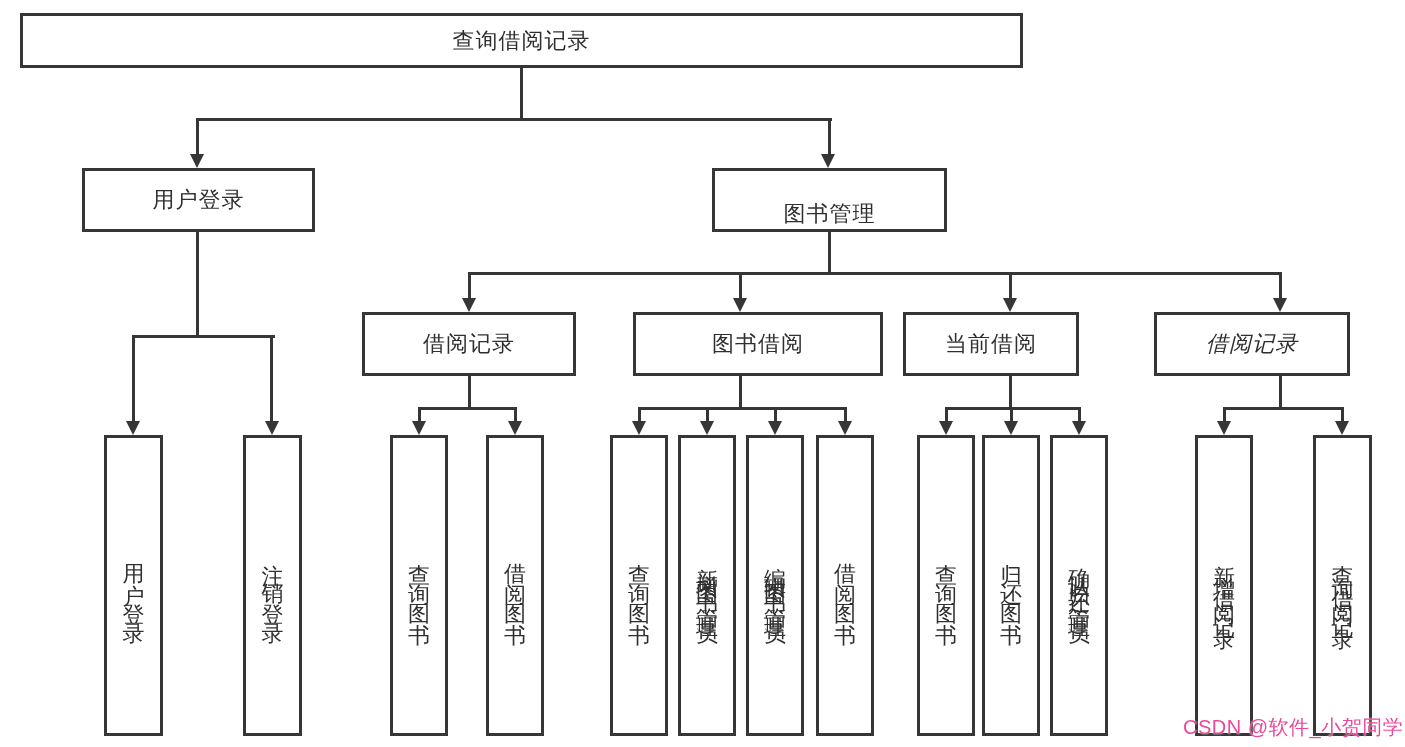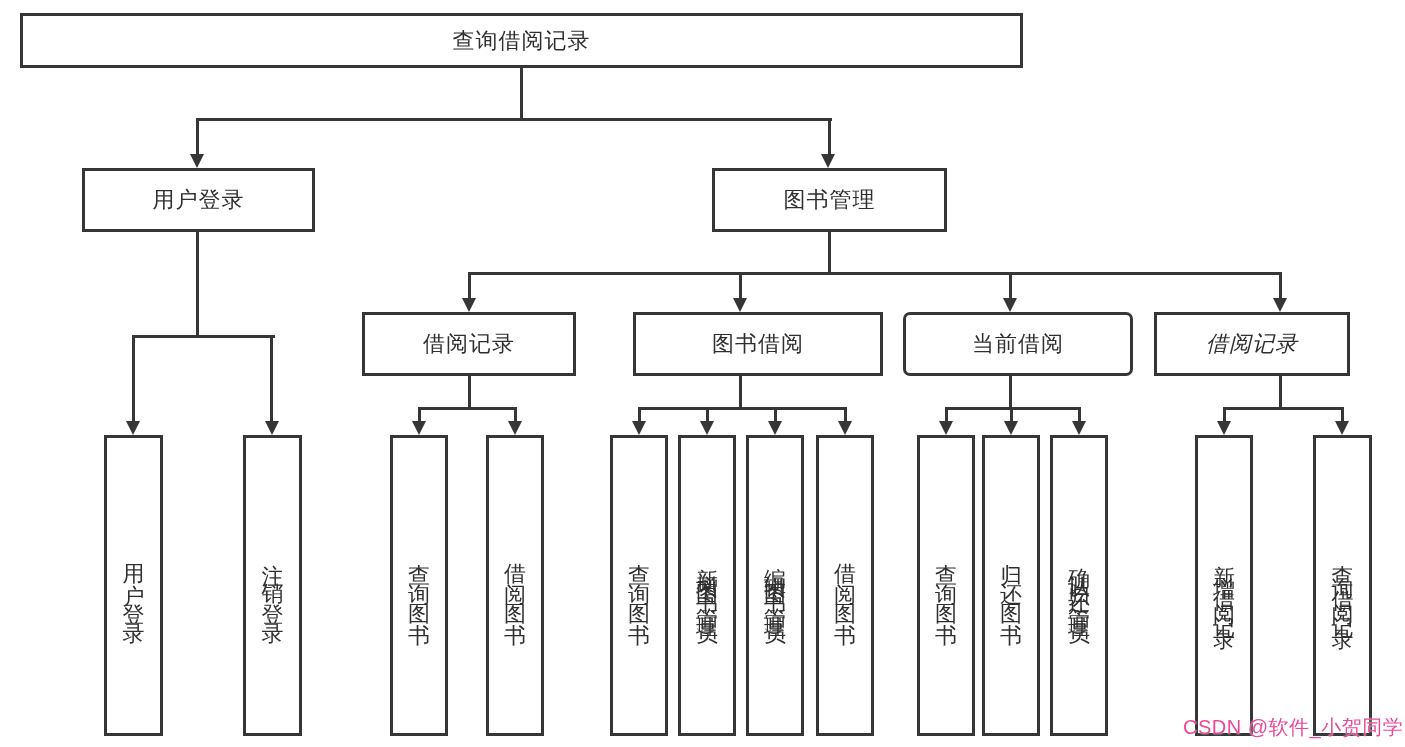--- a/index.html
+++ b/index.html
@@ -71,21 +71,21 @@
   <div class="line" style="left:520px; top:66px; width:3px; height:54px;"></div>
   <div class="line" style="left:196px; top:118px; width:636px; height:3px;"></div>
   <div class="line" style="left:196px; top:118px; width:3px; height:38px;"></div>
   <div class="arrow" style="left:190px; top:154px;"></div>
   <div class="line" style="left:828px; top:118px; width:3px; height:38px;"></div>
   <div class="arrow" style="left:821px; top:154px;"></div>
 
   <div class="node" style="left:82px; top:168px; width:233px; height:64px;">
     <span>用户登录</span>
   </div>
-  <div class="node" style="left:712px; top:168px; width:235px; height:64px;">
+  <div class="node" style="left:712px; top:168px; width:235px; height:64px;align-items:flex-end;">
     <span>图书管理</span>
   </div>
 
   <div class="line" style="left:196px; top:230px; width:3px; height:108px;"></div>
   <div class="line" style="left:132px; top:335px; width:143px; height:3px;"></div>
   <div class="line" style="left:132px; top:335px; width:3px; height:88px;"></div>
   <div class="arrow" style="left:126px; top:421px;"></div>
   <div class="line" style="left:270px; top:335px; width:3px; height:88px;"></div>
   <div class="arrow" style="left:265px; top:421px;"></div>
 
@@ -99,21 +99,21 @@
   <div class="arrow" style="left:1003px; top:298px;"></div>
   <div class="line" style="left:1279px; top:272px; width:3px; height:28px;"></div>
   <div class="arrow" style="left:1273px; top:298px;"></div>
 
   <div class="node" style="left:362px; top:312px; width:214px; height:64px;">
     <span>借阅记录</span>
   </div>
   <div class="node" style="left:633px; top:312px; width:250px; height:64px;">
     <span>图书借阅</span>
   </div>
-  <div class="node" style="left:903px; top:312px; width:230px; height:64px;border-radius:7px;">
+  <div class="node" style="left:903px; top:312px; width:176px; height:64px;">
     <span>当前借阅</span>
   </div>
   <div class="node" style="left:1154px; top:312px; width:196px; height:64px;font-style:italic;">
     <span>借阅记录</span>
   </div>
 
   <div class="line" style="left:468px; top:374px; width:3px; height:36px;"></div>
   <div class="line" style="left:418px; top:407px; width:99px; height:3px;"></div>
   <div class="line" style="left:418px; top:407px; width:3px; height:16px;"></div>
   <div class="arrow" style="left:412px; top:421px;"></div>

